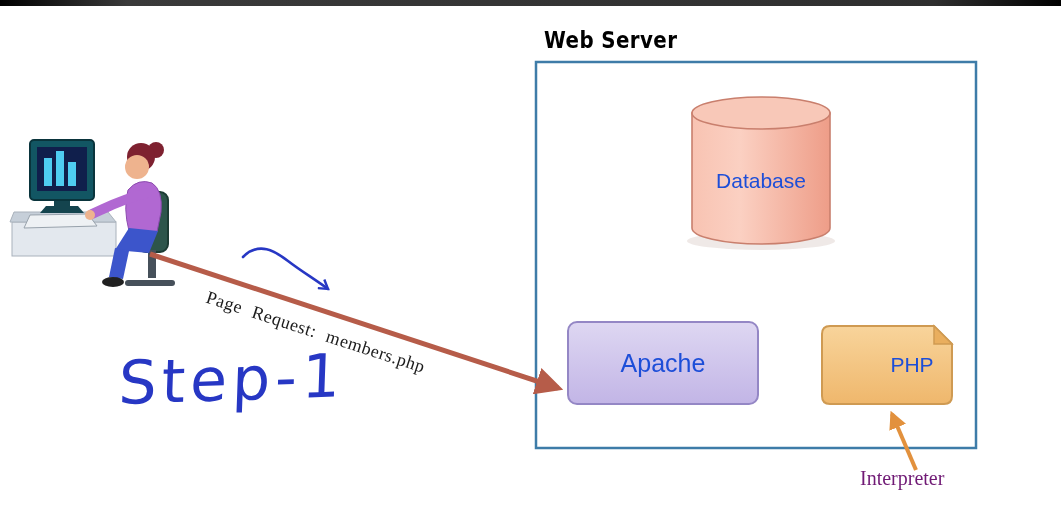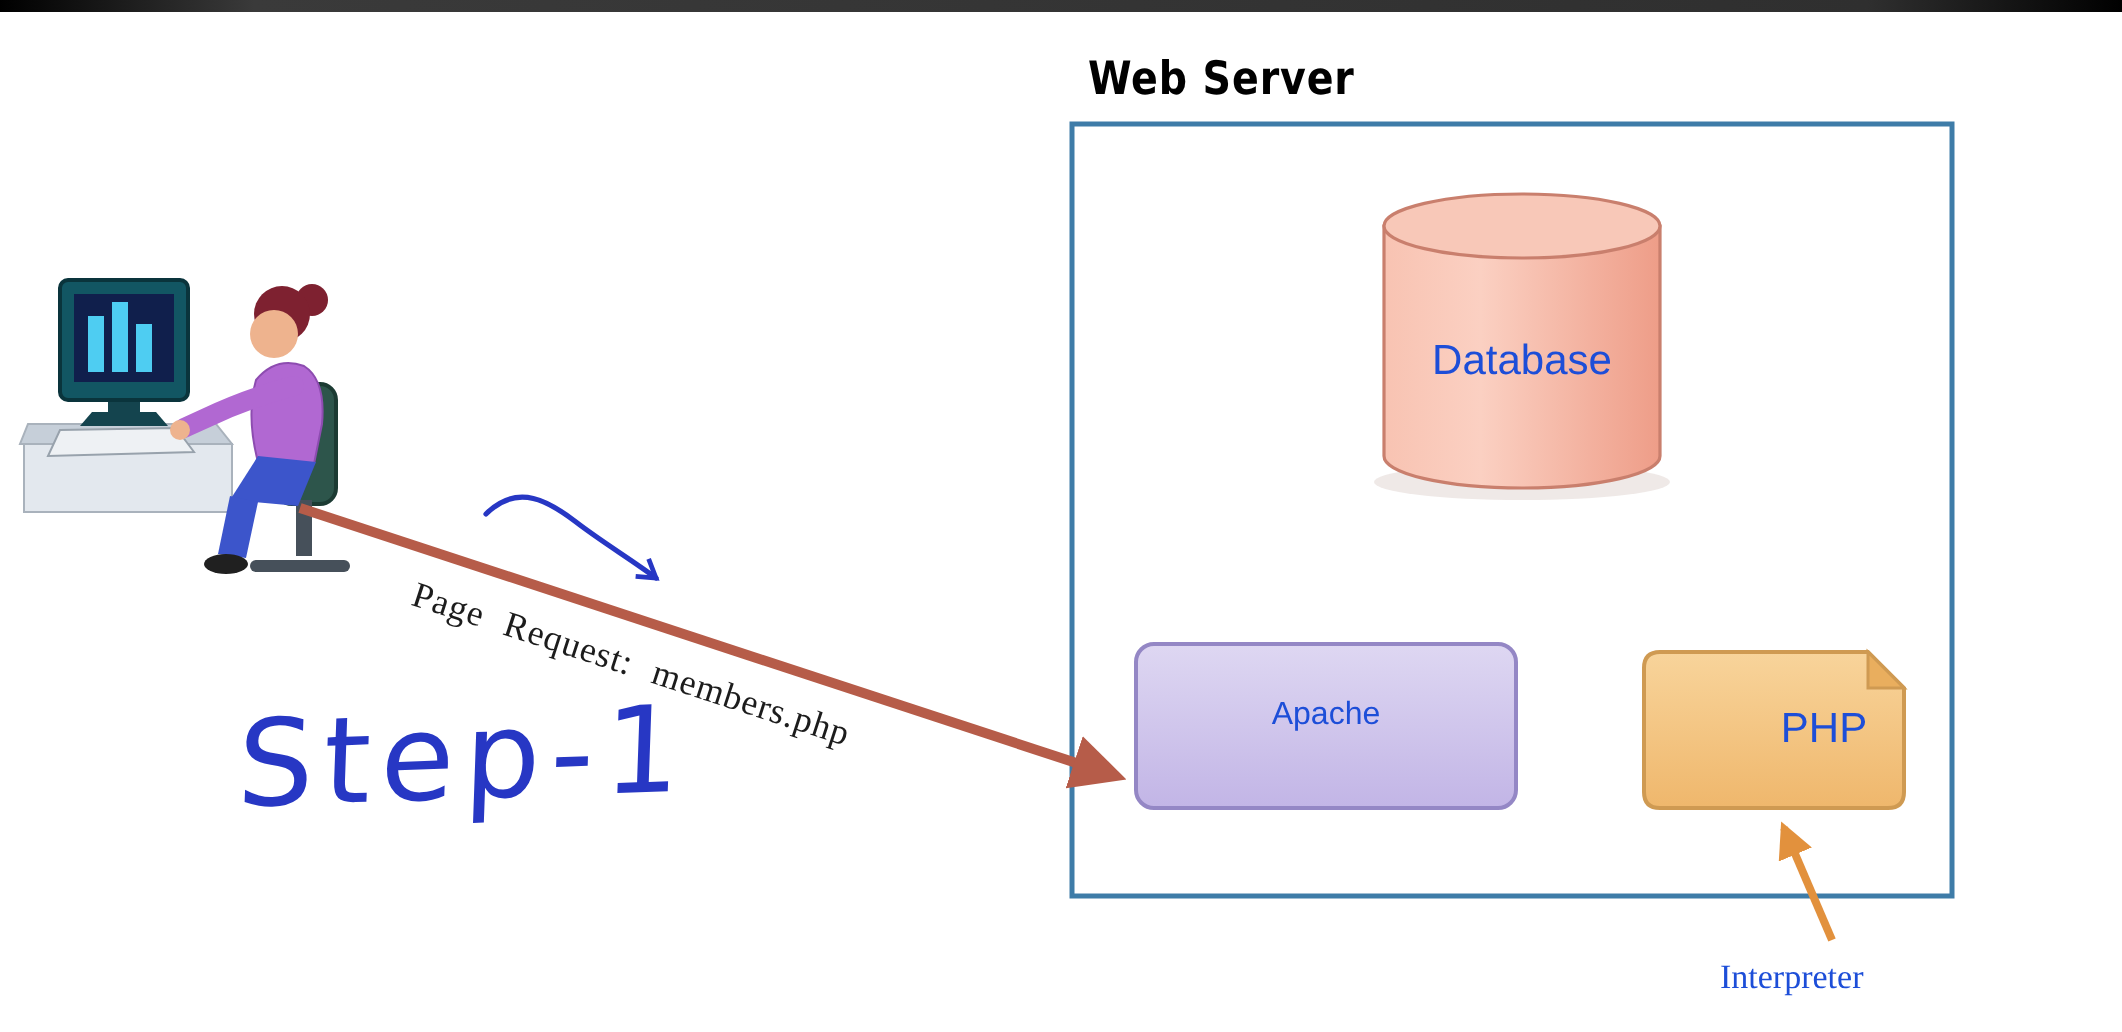--- a/index.html
+++ b/index.html
@@ -13,35 +13,35 @@
   }
   .art{position:absolute;left:0;top:0;width:1061px;height:516px;}
   .label{position:absolute;color:#111;white-space:nowrap;}
   .title{
     left:544px;top:27px;font-size:23px;font-weight:700;color:#000;
     font-family:"DejaVu Sans",sans-serif;
     transform:scaleX(0.86);transform-origin:left top;letter-spacing:0.5px;
   }
   .node-label{text-align:center;color:#1d4ed8;}
   .db{left:692px;top:169px;width:138px;font-size:21px;}
-  .apache{left:568px;top:349px;width:190px;font-size:16px;}
+  .apache{left:568px;top:349px;width:190px;font-size:25px;}
   .php{left:822px;top:353px;width:130px;font-size:21px;padding-left:25px;}
   .request{
     left:210px;top:287px;font-family:"Liberation Serif",serif;
     font-size:18px;word-spacing:6px;letter-spacing:0.5px;color:#1c1c1c;
     transform:rotate(18deg);transform-origin:left top;
   }
   .step{
     left:120px;top:348px;font-family:"DejaVu Sans",sans-serif;
     font-size:60px;letter-spacing:5px;color:#2737c4;
     transform:rotate(-2deg) skewX(-4deg);transform-origin:left top;
   }
   .interpreter{
-    left:860px;top:479px;font-family:"Liberation Serif",serif;
-    font-size:17px;color:#1d4ed8;
+    left:860px;top:467px;font-family:"Liberation Serif",serif;
+    font-size:20px;color:#701a75;
   }
 </style>
 </head>
 <body>
 
 <div class="stage">
   <div class="topbar"></div>
 
   <svg class="art" viewBox="0 0 1061 516">
     <defs>

